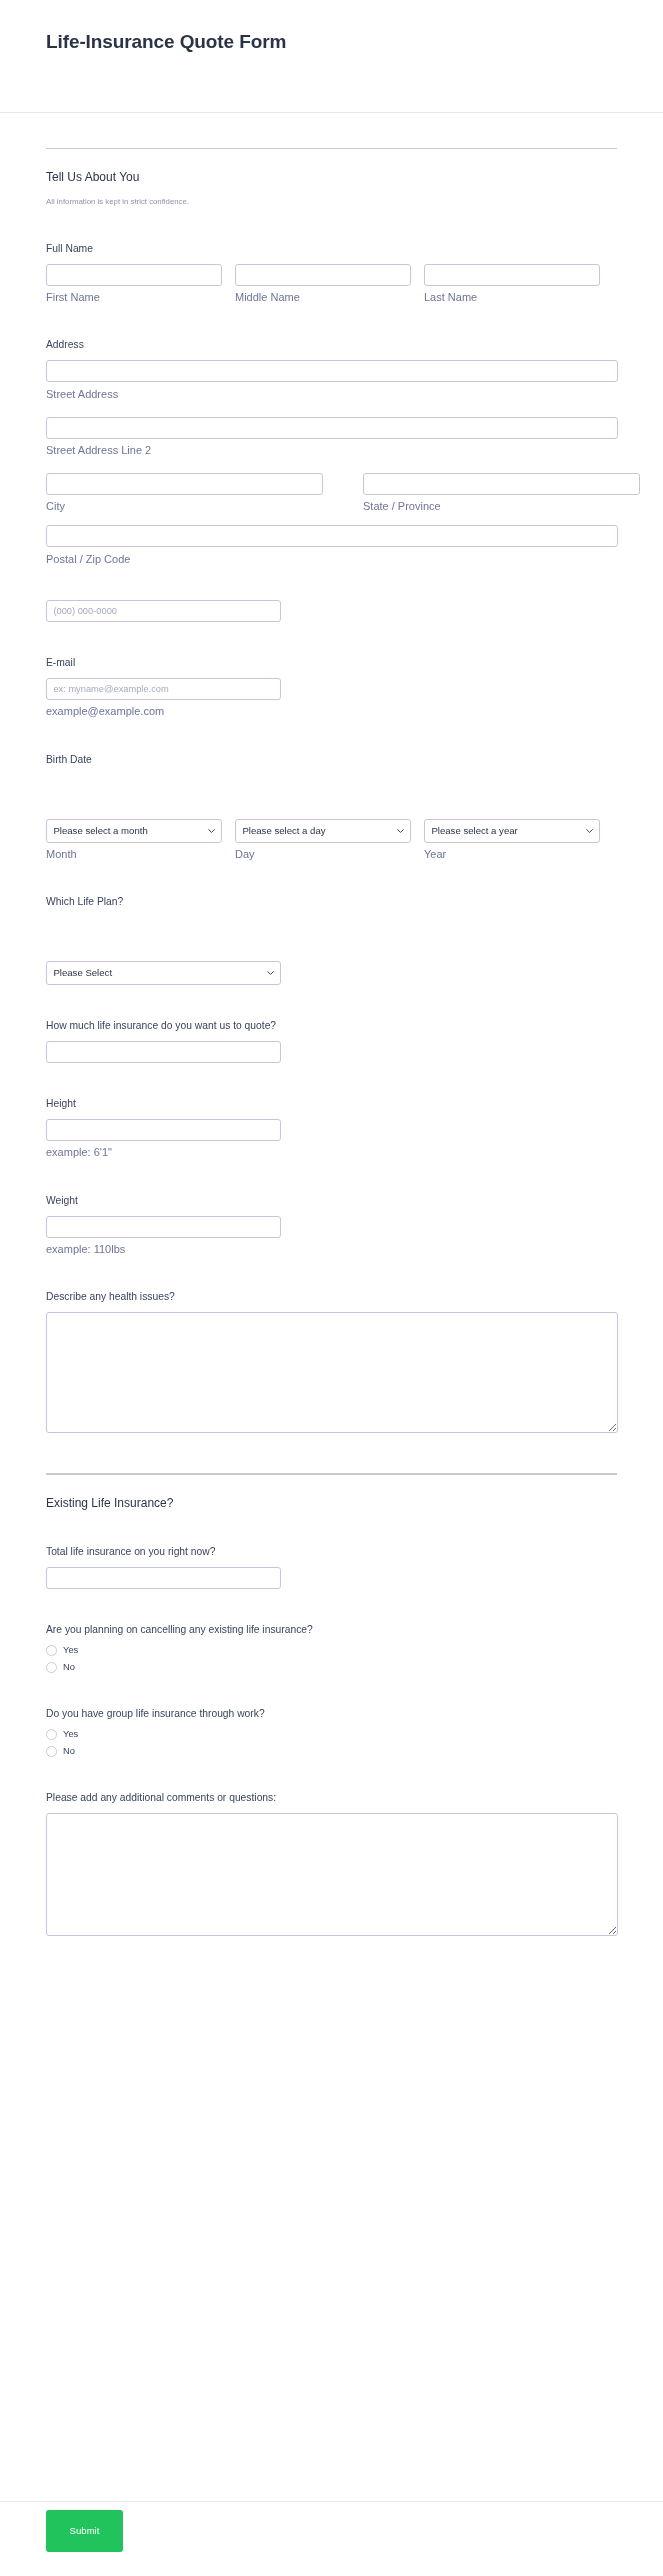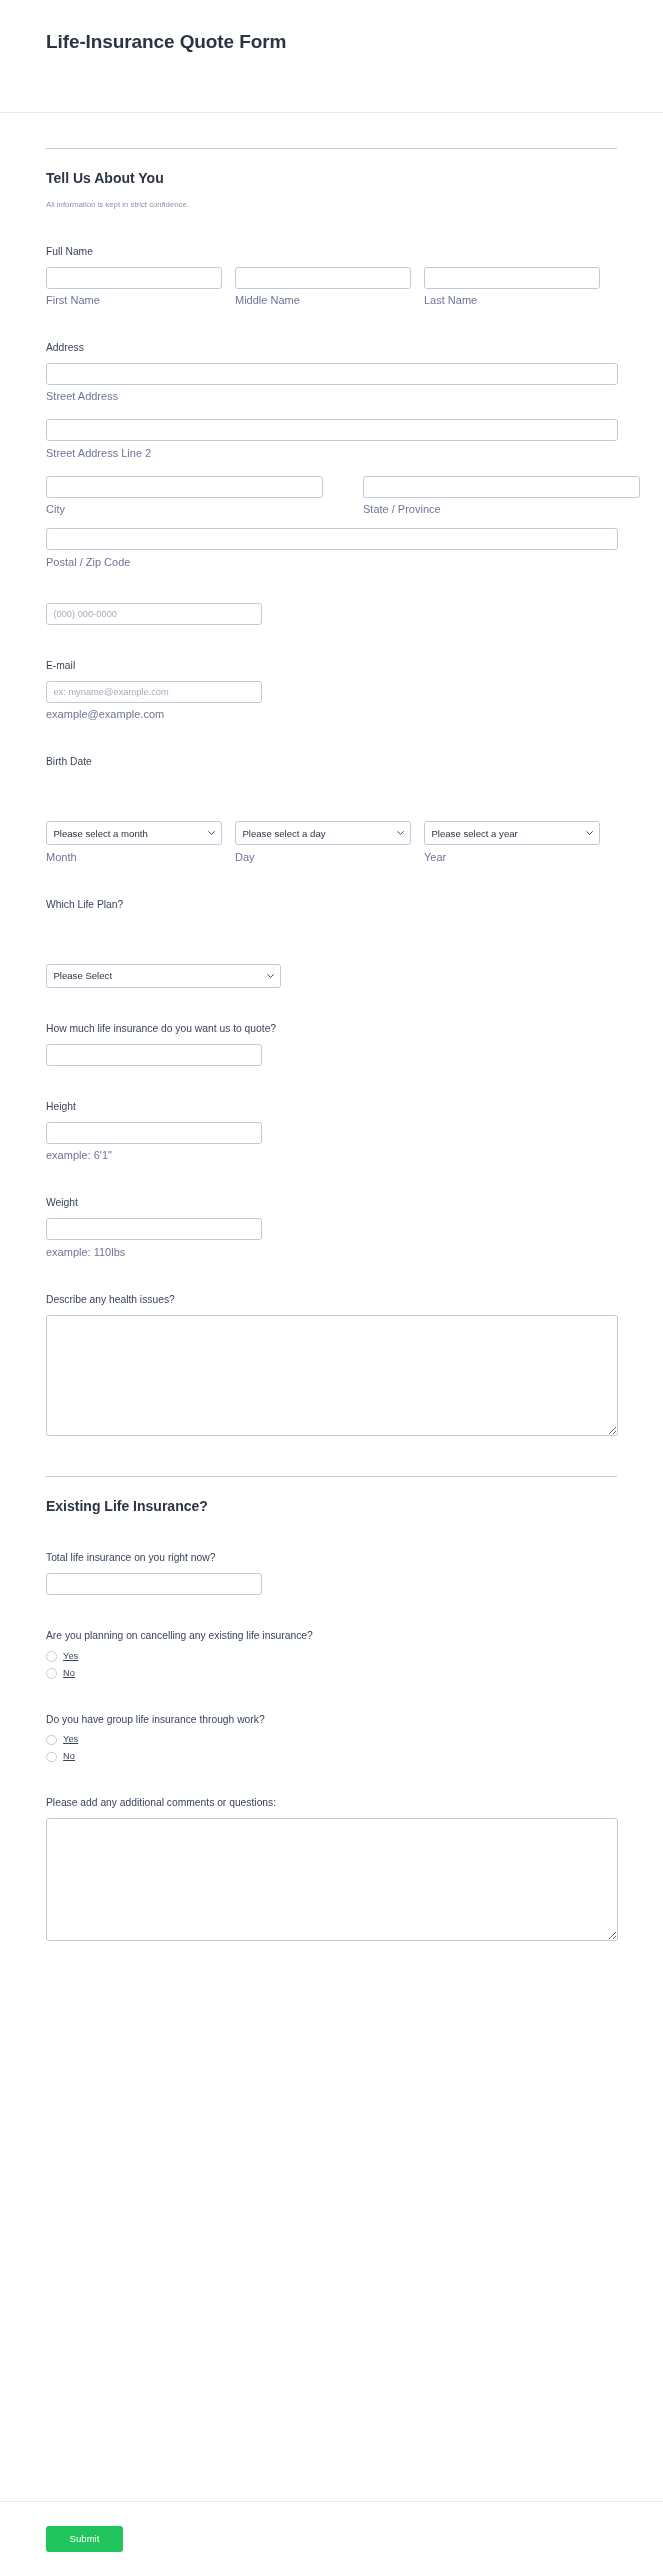--- a/index.html
+++ b/index.html
@@ -42,22 +42,22 @@
   }
 
   .section-rule {
     height: 1.4px;
     background: #c9c9cf;
     margin-top: 27px;
     margin-bottom: 20px;
   }
 
   .section-heading {
-    font-size: 14px;
-    font-weight: bold;
+    font-size: 12px;
+    font-weight: normal;
     color: #2c3345;
     margin: 0 0 0 0;
     line-height: 1.4;
   }
   .section-subtext {
     font-size: 7.8px;
     color: #8f93a8;
     margin: 10.7px 0 0 0;
     line-height: 1.4;
   }
@@ -92,21 +92,21 @@
     font-family: "Liberation Sans", sans-serif;
     font-size: 9.3px;
     color: #2c3345;
     padding: 2.9px 6.4px;
     outline: none;
     width: 100%;
   }
   .txt::placeholder { color: #a6aac2; }
 
   .w-full   { width: 572px; }
-  .w-small  { width: 216px; }
+  .w-small  { width: 235px; }
   .w-sel    { width: 235px; }
 
   .row {
     display: flex;
     gap: 13px;
   }
   .row .col { flex: 0 0 auto; }
   .row.thirds .col { width: 176px; }
   .row.halves .col { width: 277px; }
   .row.halves { gap: 18.5px; }
@@ -178,21 +178,20 @@
     height: 10.7px;
     border: 0.7px solid #c9ccdd;
     border-radius: 50%;
     background: #fff;
     flex: 0 0 auto;
   }
   .radio-label {
     font-size: 9.3px;
     color: #39435d;
     line-height: 1;
-    text-decoration: underline;
   }
 
   
   .footer-rule {
     position: absolute;
     left: 0; right: 0;
     bottom: 74px;
     height: 0.7px;
     background: #e8e8ec;
   }
@@ -203,21 +202,21 @@
   }
   .submit-btn {
     display: inline-block;
     background: #21c35c;
     color: #ffffff;
     border: none;
     border-radius: 2.9px;
     font-family: "Liberation Sans", sans-serif;
     font-size: 9.6px;
     padding: 0 17px;
-    height: 26px;
+    height: 42px;
     min-width: 77px;
     cursor: pointer;
     line-height: 26px;
     text-align: center;
   }
 
   .spacer-bottom { height: 107px; }
 </style>
 </head>
 <body>

